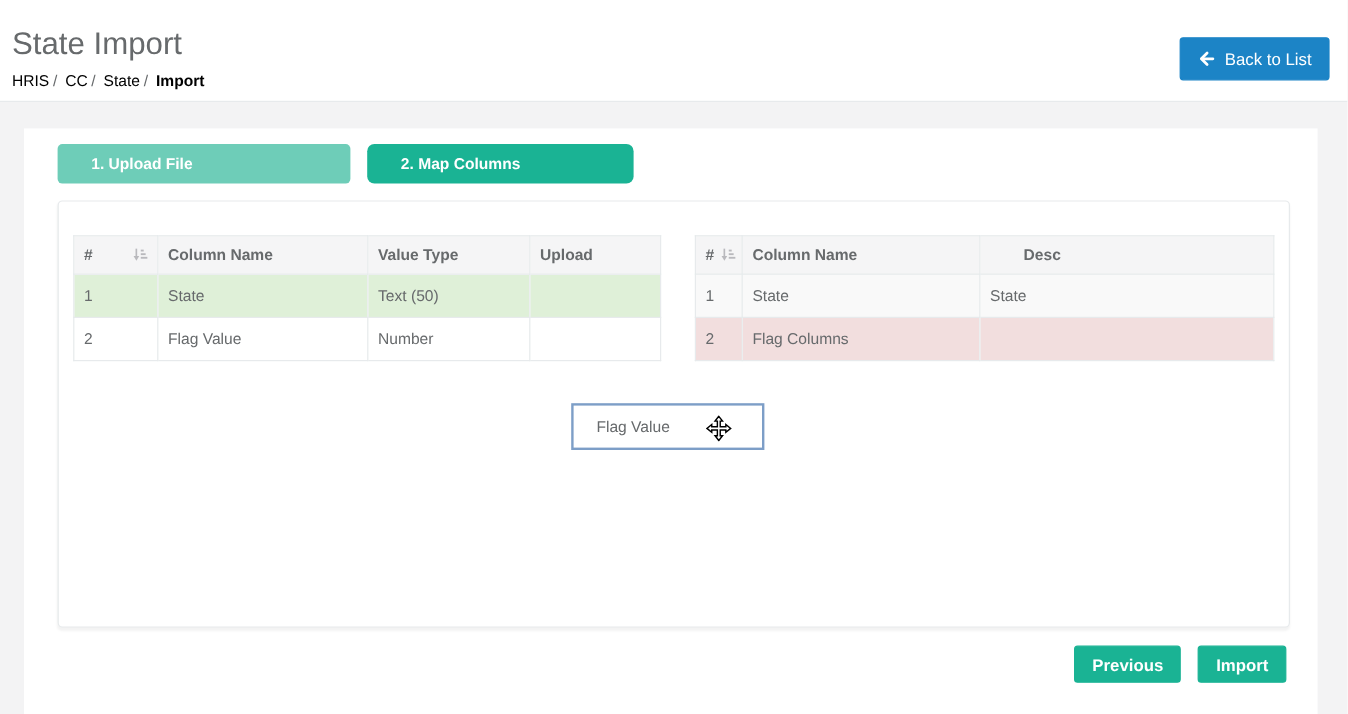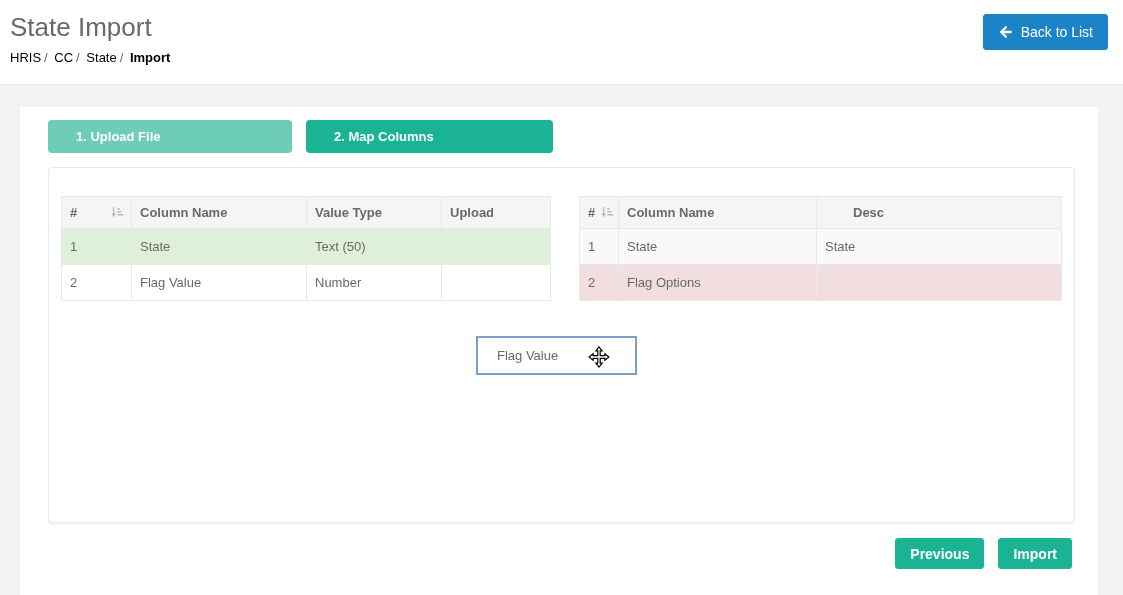--- a/index.html
+++ b/index.html
@@ -13,21 +13,21 @@
   }
 
   
   .topbar {
     background: #ffffff;
     height: 85px;
     padding: 12px 15px 0 10px;
     border-bottom: 1px solid #e7eaec;
     display: flex;
     justify-content: space-between;
-    align-items: flex-start;
+    align-items: center;
   }
   .page-title {
     margin: 0;
     font-size: 26px;
     font-weight: 300;
     color: #676a6c;
     line-height: 1.2;
   }
   .breadcrumb {
     margin-top: 7px;
@@ -67,21 +67,21 @@
   .step {
     height: 33px;
     padding: 9px 16px 0 28px;
     border-radius: 4px;
     color: #ffffff;
     font-size: 13px;
     font-weight: bold;
     cursor: pointer;
   }
   .step-done   { background: #6ecdb8; width: 244px; }
-  .step-active { background: #1ab394; width: 247px; }
+  .step-active { background: #1ab394; width: 222px; border-radius: 6px; }
 
   
   .mapbox {
     position: relative;
     border: 1px solid #e7eaec;
     border-radius: 4px;
     background: #ffffff;
     min-height: 356px;
     padding: 28px 12px 20px 12px;
     box-shadow: 0 2px 2px rgba(0,0,0,0.05);
@@ -238,21 +238,21 @@
             </tr>
           </thead>
           <tbody>
             <tr class="row-odd">
               <td>1</td>
               <td>State</td>
               <td>State</td>
             </tr>
             <tr class="row-danger">
               <td>2</td>
-              <td>Flag Options</td>
+              <td>Flag Columns</td>
               <td></td>
             </tr>
           </tbody>
         </table>
       </div>
 
       <div class="chip">
         <span>Flag Value</span>
         <svg class="move-cursor" width="22" height="22" viewBox="0 0 24 24">
           <path d="M12 1 L8.6 5.4 h2.1 v5.1 h-5.1 v-2.1 L1.2 12 l4.4 3.6 v-2.1 h5.1 v5.1 h-2.1 L12 23 l3.4-4.4 h-2.1 v-5.1 h5.1 v2.1 L22.8 12 l-4.4-3.6 v2.1 h-5.1 V5.4 h2.1 Z" fill="#ffffff" stroke="#000000" stroke-width="1.3" stroke-linejoin="miter"></path>

